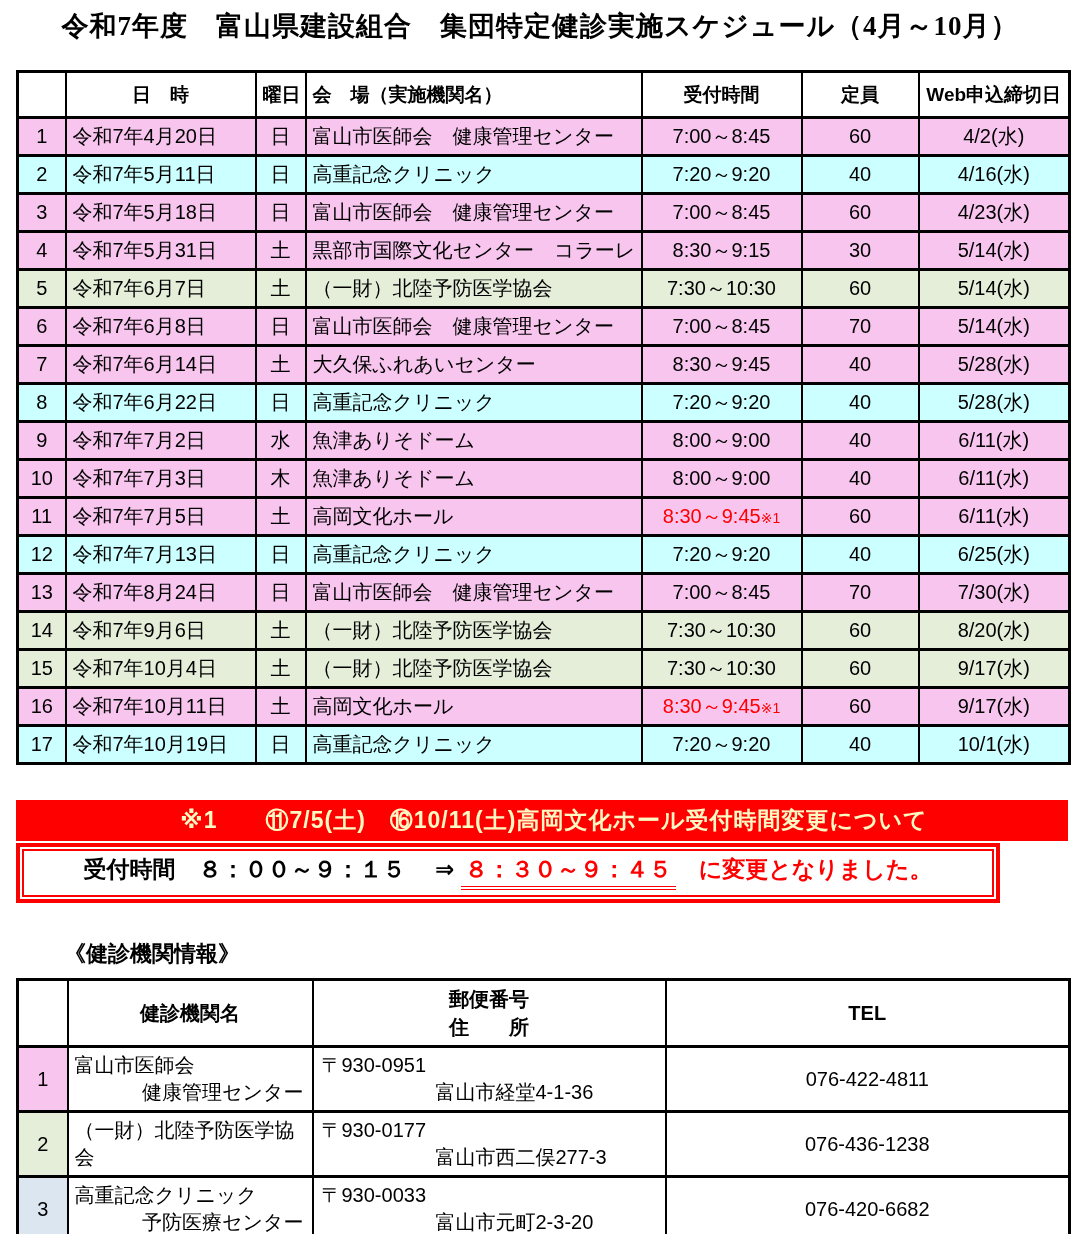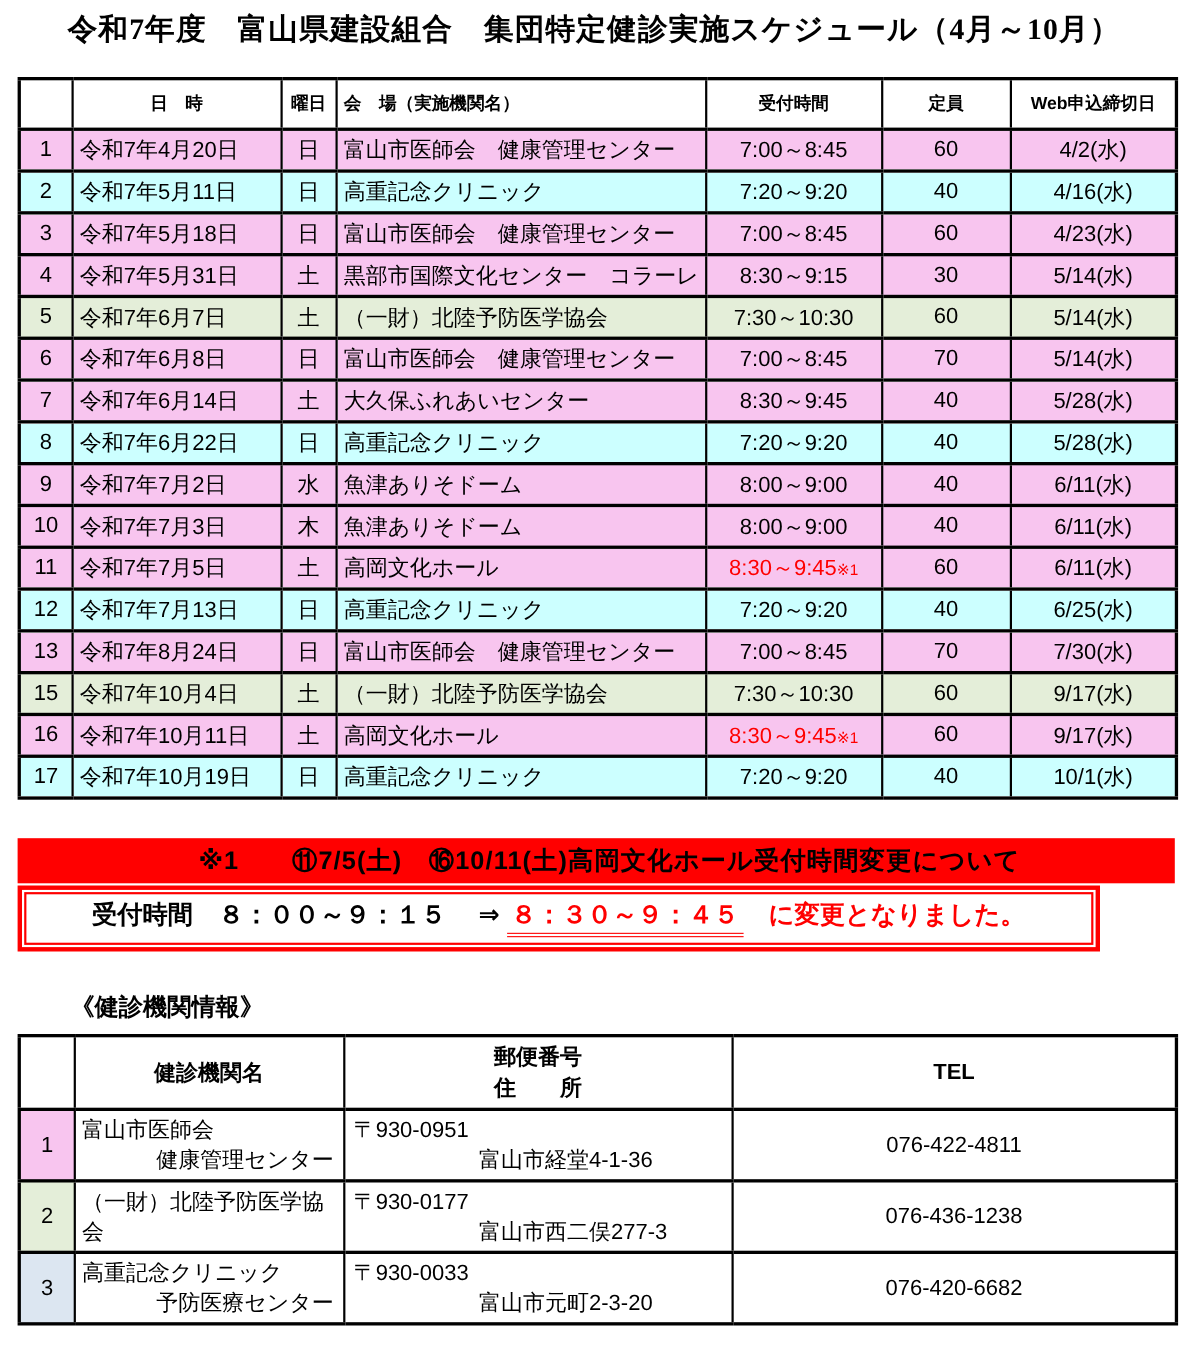--- a/index.html
+++ b/index.html
@@ -27,40 +27,40 @@
   .schedule th, .schedule td {
     border:2px solid #000;
     border-top-width:3px;
     border-bottom-width:3px;
     padding:0 6px;
     white-space:nowrap;
     overflow:hidden;
   }
   .schedule thead th {
     height:46px;
-    font-size:16px;
+    font-size:19px;
     font-weight:bold;
     text-align:center;
     background:#fff;
   }
   .schedule tbody td { height:38px; font-size:20px; }
   .c-num, .c-day, .c-time, .c-cap, .c-deadline { text-align:center; }
   .c-date, .c-venue { text-align:left; }
   .schedule tr[data-color="pink"]  td { background:#F8C5EF; }
   .schedule tr[data-color="cyan"]  td { background:#CCFFFF; }
   .schedule tr[data-color="green"] td { background:#E4EED9; }
   td.c-time[data-variant="red"] { color:#FF0000; }
   .time-note { font-size:14px; }
 
   
   .notice-banner {
     width:1052px;
     margin-top:35px;
     background:#FF0000;
-    color:#000000;
+    color:#fef9c3;
     font-size:23px;
     font-weight:bold;
     text-align:center;
     height:41px;
     line-height:41px;
     letter-spacing:1px;
     padding-left:24px;
   }
   .notice-box {
     width:984px;
@@ -255,20 +255,29 @@
         <tr data-color="pink">
         <td class="c-num">13</td>
         <td class="c-date">令和7年8月24日</td>
         <td class="c-day">日</td>
         <td class="c-venue">富山市医師会　健康管理センター</td>
         <td class="c-time" data-variant=""><span>7:00～8:45</span><span class="time-note"></span></td>
         <td class="c-cap">70</td>
         <td class="c-deadline">7/30(水)</td>
       </tr>
         <tr data-color="green">
+        <td class="c-num">14</td>
+        <td class="c-date">令和7年9月6日</td>
+        <td class="c-day">土</td>
+        <td class="c-venue">（一財）北陸予防医学協会</td>
+        <td class="c-time" data-variant=""><span>7:30～10:30</span><span class="time-note"></span></td>
+        <td class="c-cap">60</td>
+        <td class="c-deadline">8/20(水)</td>
+      </tr>
+        <tr data-color="green">
         <td class="c-num">15</td>
         <td class="c-date">令和7年10月4日</td>
         <td class="c-day">土</td>
         <td class="c-venue">（一財）北陸予防医学協会</td>
         <td class="c-time" data-variant=""><span>7:30～10:30</span><span class="time-note"></span></td>
         <td class="c-cap">60</td>
         <td class="c-deadline">9/17(水)</td>
       </tr>
         <tr data-color="pink">
         <td class="c-num">16</td>

